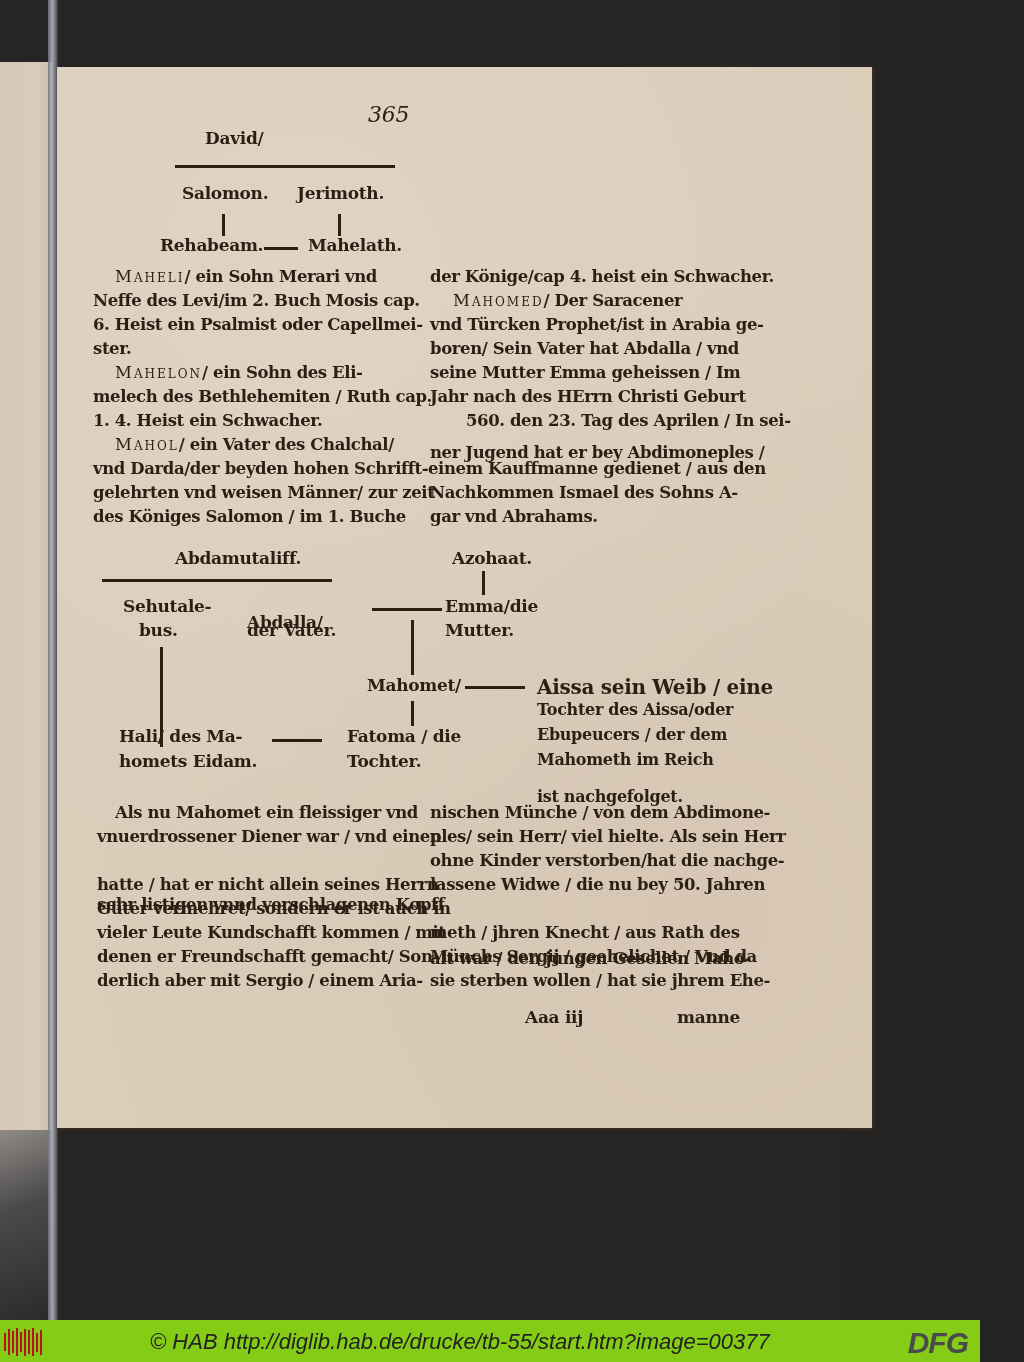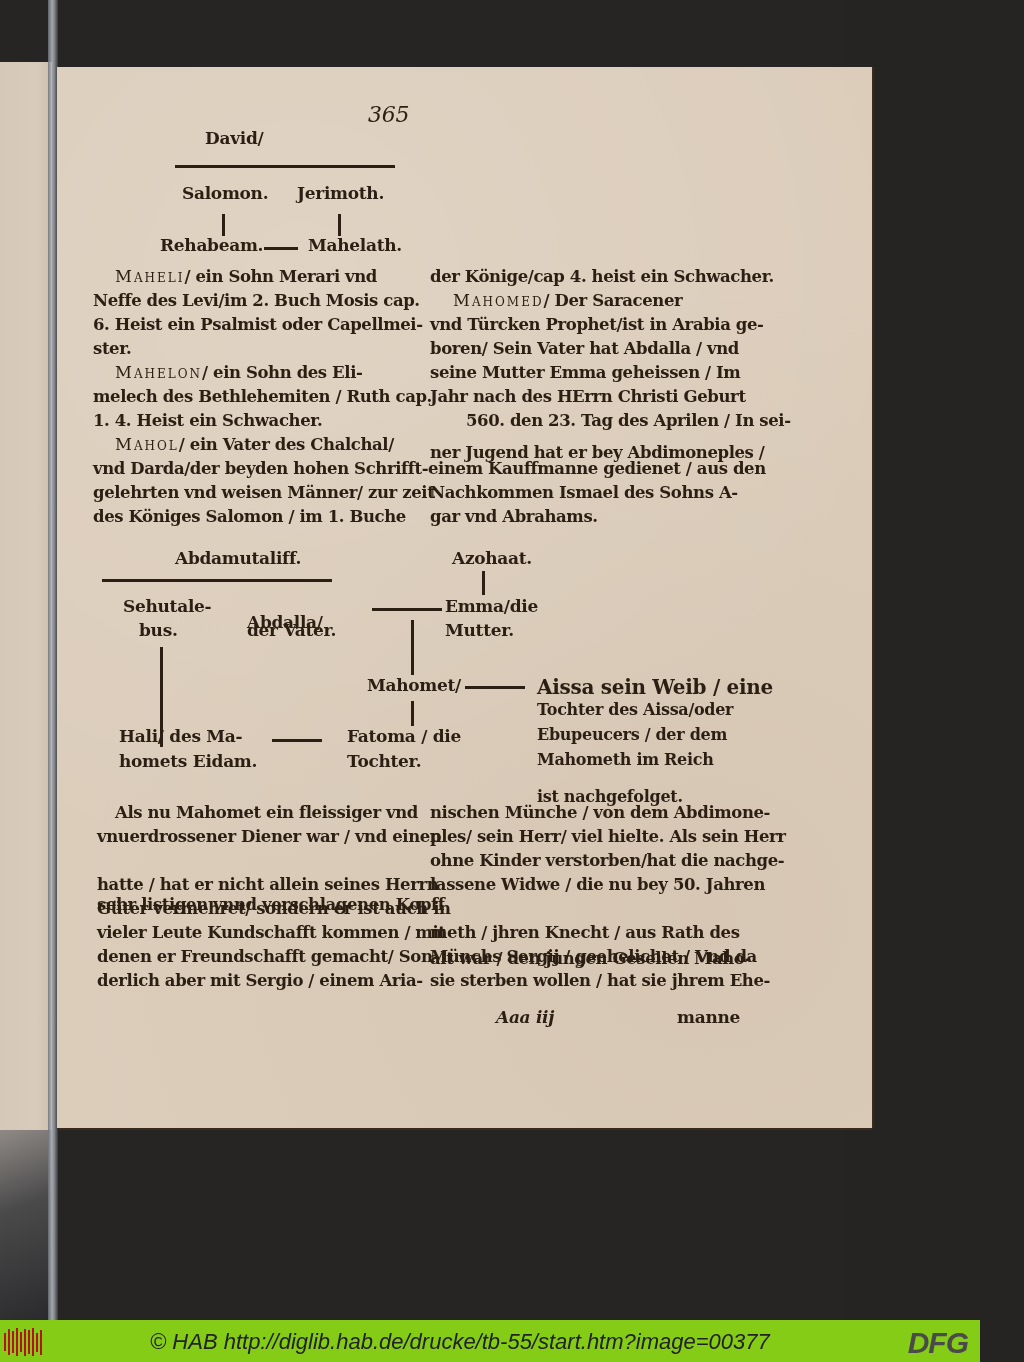--- a/index.html
+++ b/index.html
@@ -165,21 +165,21 @@
       <div class="row" style="left:373px;top:738px;">nischen Münche / von dem Abdimone-</div>
       <div class="row" style="left:373px;top:762px;">ples/ sein Herr/ viel hielte. Als sein Herr</div>
       <div class="row" style="left:373px;top:786px;">ohne Kinder verstorben/hat die nachge-</div>
       <div class="row" style="left:373px;top:810px;">lassene Widwe / die nu bey 50. Jahren</div>
       <div class="row" style="left:373px;top:884px;">alt war / den jungen Gesellen Maho-</div>
       <div class="row" style="left:373px;top:858px;">meth / jhren Knecht / aus Rath des</div>
       <div class="row" style="left:373px;top:882px;">Münchs Sergij / geehelichet / Vnd da</div>
       <div class="row" style="left:373px;top:906px;">sie sterben wollen / hat sie jhrem Ehe-</div>
     </div>
 
-    <div class="t" style="left:439px;top:942px;font-style:italic;">Aaa iij</div>
+    <div class="t" style="left:468px;top:942px;">Aaa iij</div>
     <div class="t" style="left:620px;top:942px;">manne</div>
   </div>
 </div>
 
 <div class="footer">
   <div class="footer-logo">
     <span style="height:18px"></span>
       <span style="height:26px"></span>
       <span style="height:22px"></span>
       <span style="height:28px"></span>

